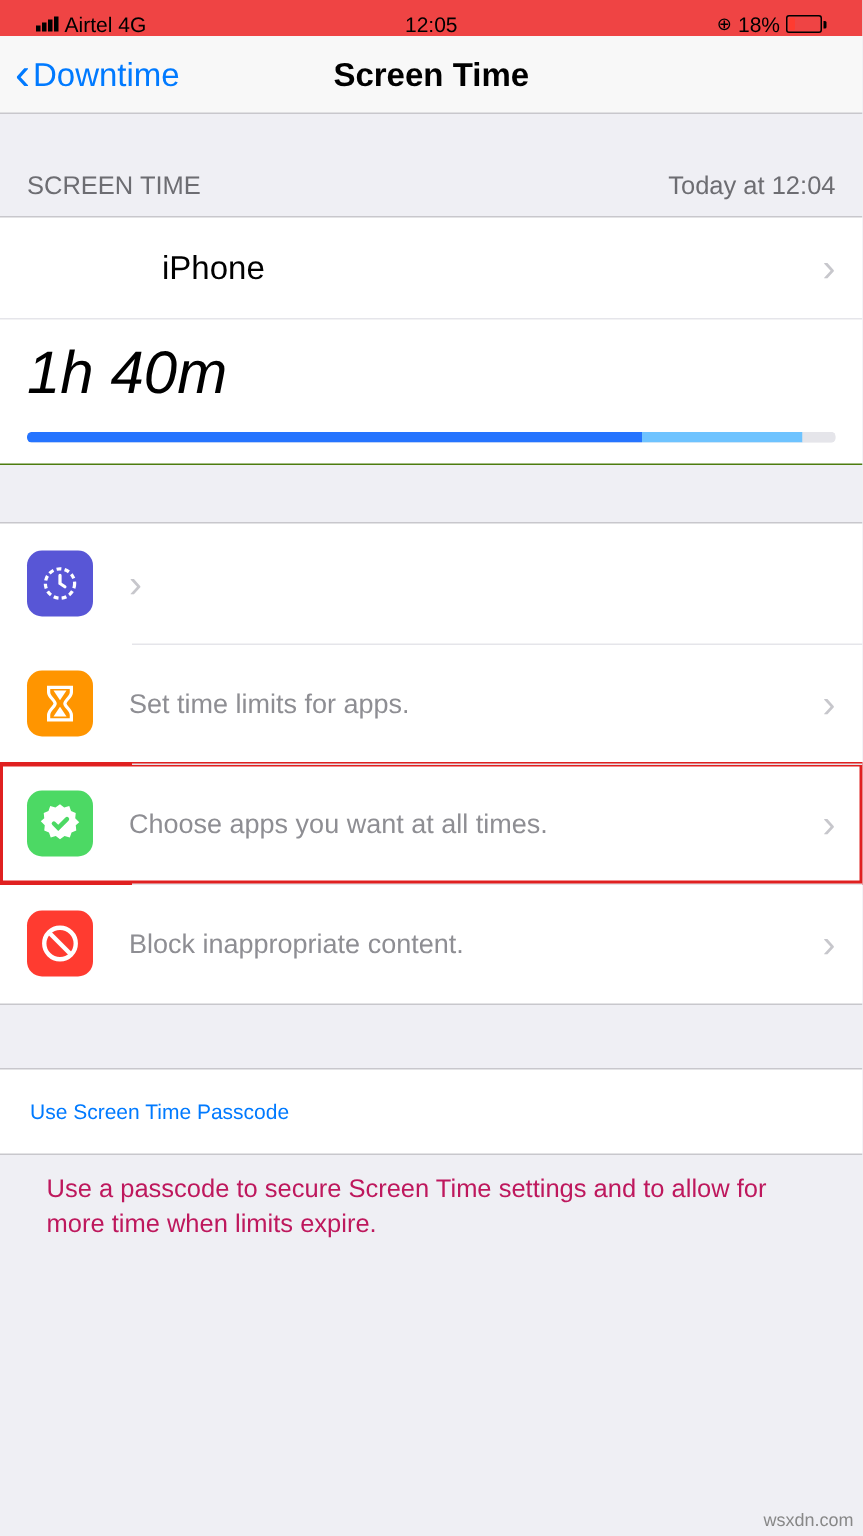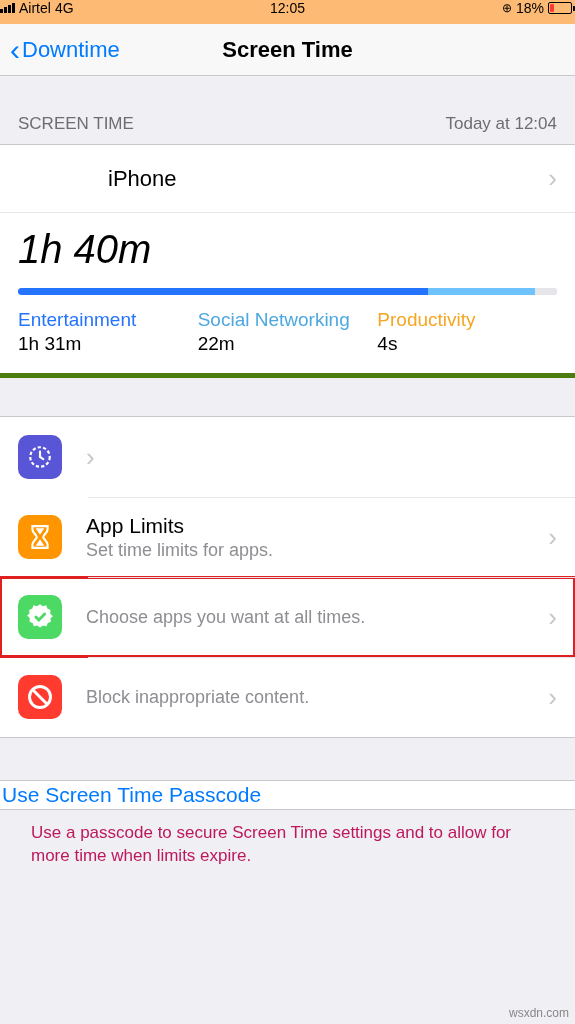--- a/index.html
+++ b/index.html
@@ -9,25 +9,25 @@
       background: #efeff4;
       font-family: -apple-system, "Helvetica Neue", Helvetica, Arial, sans-serif;
       color: #000;
       position: relative;
       overflow: hidden;
       -webkit-font-smoothing: antialiased;
     }
     
     .status-bar {
       height: 24px;
-      background: #fdba74;
-      display: flex;
-      align-items: flex-start;
+      background: #ef4444;
+      display: flex;
+      align-items: flex-end;
       justify-content: space-between;
-      padding: 0 0;
+      padding: 0 24px;
       font-size: 14px;
       font-weight: 500;
     }
     .status-left { display: flex; align-items: center; gap: 4px; }
     .status-center { position: absolute; left: 50%; transform: translateX(-50%); font-weight: 400; }
     .status-right { display: flex; align-items: center; gap: 4px; }
     .signal-bars { display: inline-flex; align-items: flex-end; gap: 1px; }
     .signal-bars span { width: 3px; background: #000; display: inline-block; }
     .signal-bars span:nth-child(1){height:4px;} .signal-bars span:nth-child(2){height:6px;}
     .signal-bars span:nth-child(3){height:8px;} .signal-bars span:nth-child(4){height:10px;}
@@ -54,21 +54,21 @@
       display: flex;
       justify-content: space-between;
       padding: 38px 18px 10px;
       color: #6d6d72;
       font-size: 17px;
     }
     
     .card {
       background: #fff;
       border-top: 1px solid #c8c7cc;
-      border-bottom: 5px solid #4d7c0f;
+      border-bottom: 1px solid #4d7c0f;
     }
     .device-row {
       display: flex;
       align-items: center;
       justify-content: space-between;
       padding: 18px 18px 18px 108px;
       font-size: 22px;
       border-bottom: 1px solid #e5e5ea;
     }
     .chevron { color: #c7c7cc; font-size: 26px; font-weight: 300; }
@@ -129,21 +129,21 @@
     }
     .ic-downtime { background: #5856d6; }
     .ic-applimits { background: #ff9500; }
     .ic-always { background: #4cd964; }
     .ic-content { background: #ff3b30; }
     .item-text { flex: 1; }
     .item-title { font-size: 21px; margin-bottom: 2px; }
     .item-sub { font-size: 18px; color: #8e8e93; }
     
     .passcode-section { margin-top: 42px; background: #fff; border-top: 1px solid #c8c7cc; border-bottom: 1px solid #c8c7cc; }
-    .passcode-link { padding: 2px; color: #007aff; font-size: 21px; }
+    .passcode-link { padding: 20px; color: #007aff; font-size: 14px; }
     .footer-note { padding: 12px 31px; color: #be185d; font-size: 17px; line-height: 1.35; }
     
     .watermark { position: absolute; bottom: 4px; right: 6px; font-size: 12px; color: #888; }
   </style>
 </head>
 <body>
 
 <div class="status-bar">
   <div class="status-left">
     <span class="signal-bars">
@@ -185,34 +185,20 @@
   <div class="device-row">
     <span>iPhone</span>
     <span class="chevron">›</span>
   </div>
   <div class="time-total">1h 40m</div>
   <div class="usage-bar">
     <div class="seg seg-ent" style="width:76%"></div>
     <div class="seg seg-soc" style="width:20%"></div>
     <div class="seg seg-pro" style="width:4%"></div>
   </div>
-  <div class="cats">
-    <div class="cat cat-ent">
-      <div class="cat-name">Entertainment</div>
-      <div class="cat-time">1h 31m</div>
-    </div>
-    <div class="cat cat-soc">
-      <div class="cat-name">Social Networking</div>
-      <div class="cat-time">22m</div>
-    </div>
-    <div class="cat cat-pro">
-      <div class="cat-name">Productivity</div>
-      <div class="cat-time">4s</div>
-    </div>
-  </div>
 </div>
 
 <div class="list">
   <div class="list-item">
     <div class="item-icon ic-downtime">
       <svg width="26" height="26" viewBox="0 0 24 24" fill="none">
           <circle cx="12" cy="12" r="9" stroke="#fff" stroke-width="2" stroke-dasharray="3 2"></circle>
           <path d="M12 7v5l3 2" stroke="#fff" stroke-width="2" stroke-linecap="round"></path>
         </svg>
     </div>
@@ -221,21 +207,20 @@
 
   <div class="list-item">
     <div class="item-icon ic-applimits">
       <svg width="22" height="26" viewBox="0 0 20 24" fill="#fff">
           <path d="M3 2h14v3c0 3-4 5-4 7s4 4 4 7v3H3v-3c0-3 4-5 4-7s-4-4-4-7V2z" fill="none" stroke="#fff" stroke-width="2"></path>
           <path d="M6 4h8l-4 6z" fill="#fff"></path>
           <path d="M6 20h8l-4-6z" fill="#fff"></path>
         </svg>
     </div>
     <div class="item-text">
-      <div class="item-title">App Limits</div>
       <div class="item-sub">Set time limits for apps.</div>
     </div>
     <span class="chevron">›</span>
   </div>
 
   <div class="list-item highlighted">
     <div class="item-icon ic-always">
       <svg width="28" height="28" viewBox="0 0 24 24">
           <path d="M12 1l2.4 1.8L17.3 2l1 2.8L21 6l-.3 3L23 11.3 21 13l.3 3-2.7 1.2-1 2.8-3-.8L12 21l-2.4-1.8L6.7 20l-1-2.8L3 16l.3-3L1 10.7 3 9l-.3-3L5.4 4.8l1-2.8 3 .8z" fill="#fff"></path>
           <path d="M8.5 12l2.5 2.5L16 9.5" stroke="#4cd964" stroke-width="2.5" fill="none" stroke-linecap="round"></path>

